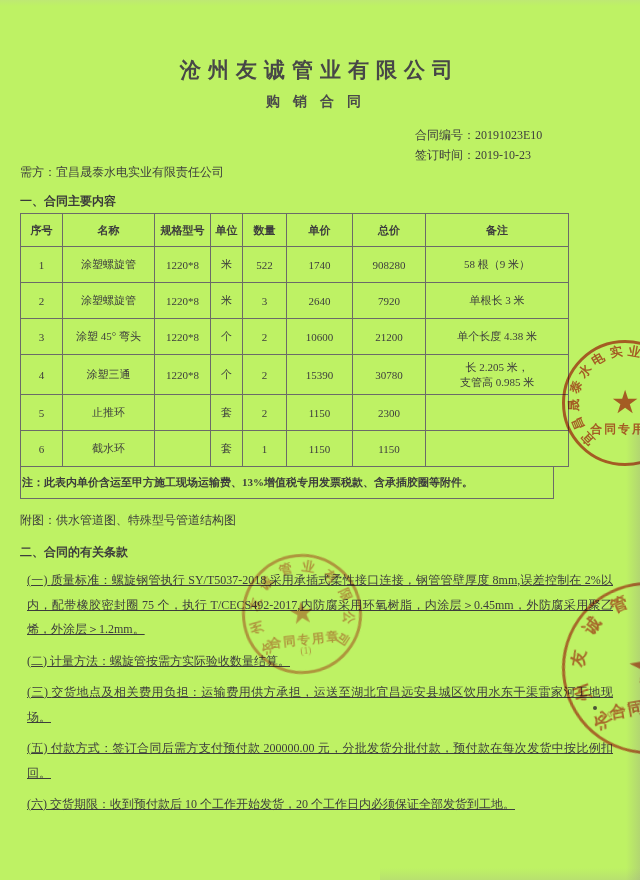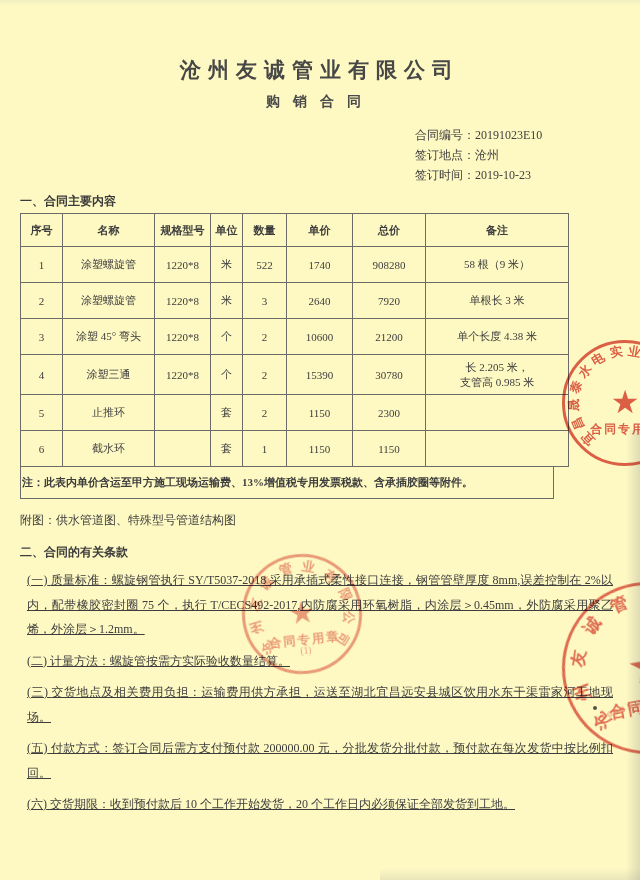--- a/index.html
+++ b/index.html
@@ -1,19 +1,19 @@
 <!DOCTYPE html>
 <html><head>
 <meta charset="utf-8">
 <style>
   html,body{margin:0;padding:0;}
   .page{
     position:relative;
     width:640px;height:880px;
-    background:#fef9c3;
+    background:#bef264;
     overflow:hidden;
     font-family:"Liberation Serif","DejaVu Serif",serif;
     color:#3d3d3d;
   }
   
   .edge-right{position:absolute;right:0;top:430px;bottom:0;width:14px;
     background:linear-gradient(to left,rgba(150,150,142,.30),rgba(150,150,142,0));pointer-events:none;}
   .edge-bottom{position:absolute;right:0;bottom:0;width:260px;height:12px;
     background:linear-gradient(to top,rgba(160,160,152,.22),rgba(160,160,152,0));pointer-events:none;}
   .edge-top{position:absolute;left:0;top:0;right:0;height:6px;
@@ -62,23 +62,23 @@
 </style>
 </head>
 <body>
 
 <div class="page" id="page">
 
   <div class="company-title">沧州友诚管业有限公司</div>
   <div class="doc-title">购销合同</div>
 
   <div class="meta">
+    <div class="meta-left-2"><span>需方：</span><span>宜昌晟泰水电实业有限责任公司</span></div>
     <div class="meta-right">
       <div><span>合同编号：</span><span>20191023E10</span></div>
-      <div><span>签订地点：</span><span>沧州</span></div>
       <div><span>签订时间：</span><span>2019-10-23</span></div>
     </div>
   </div>
 
   <div class="sec-title">一、合同主要内容</div>
 
   <table class="items">
     <colgroup>
       <col style="width:42px">
         <col style="width:92px">

